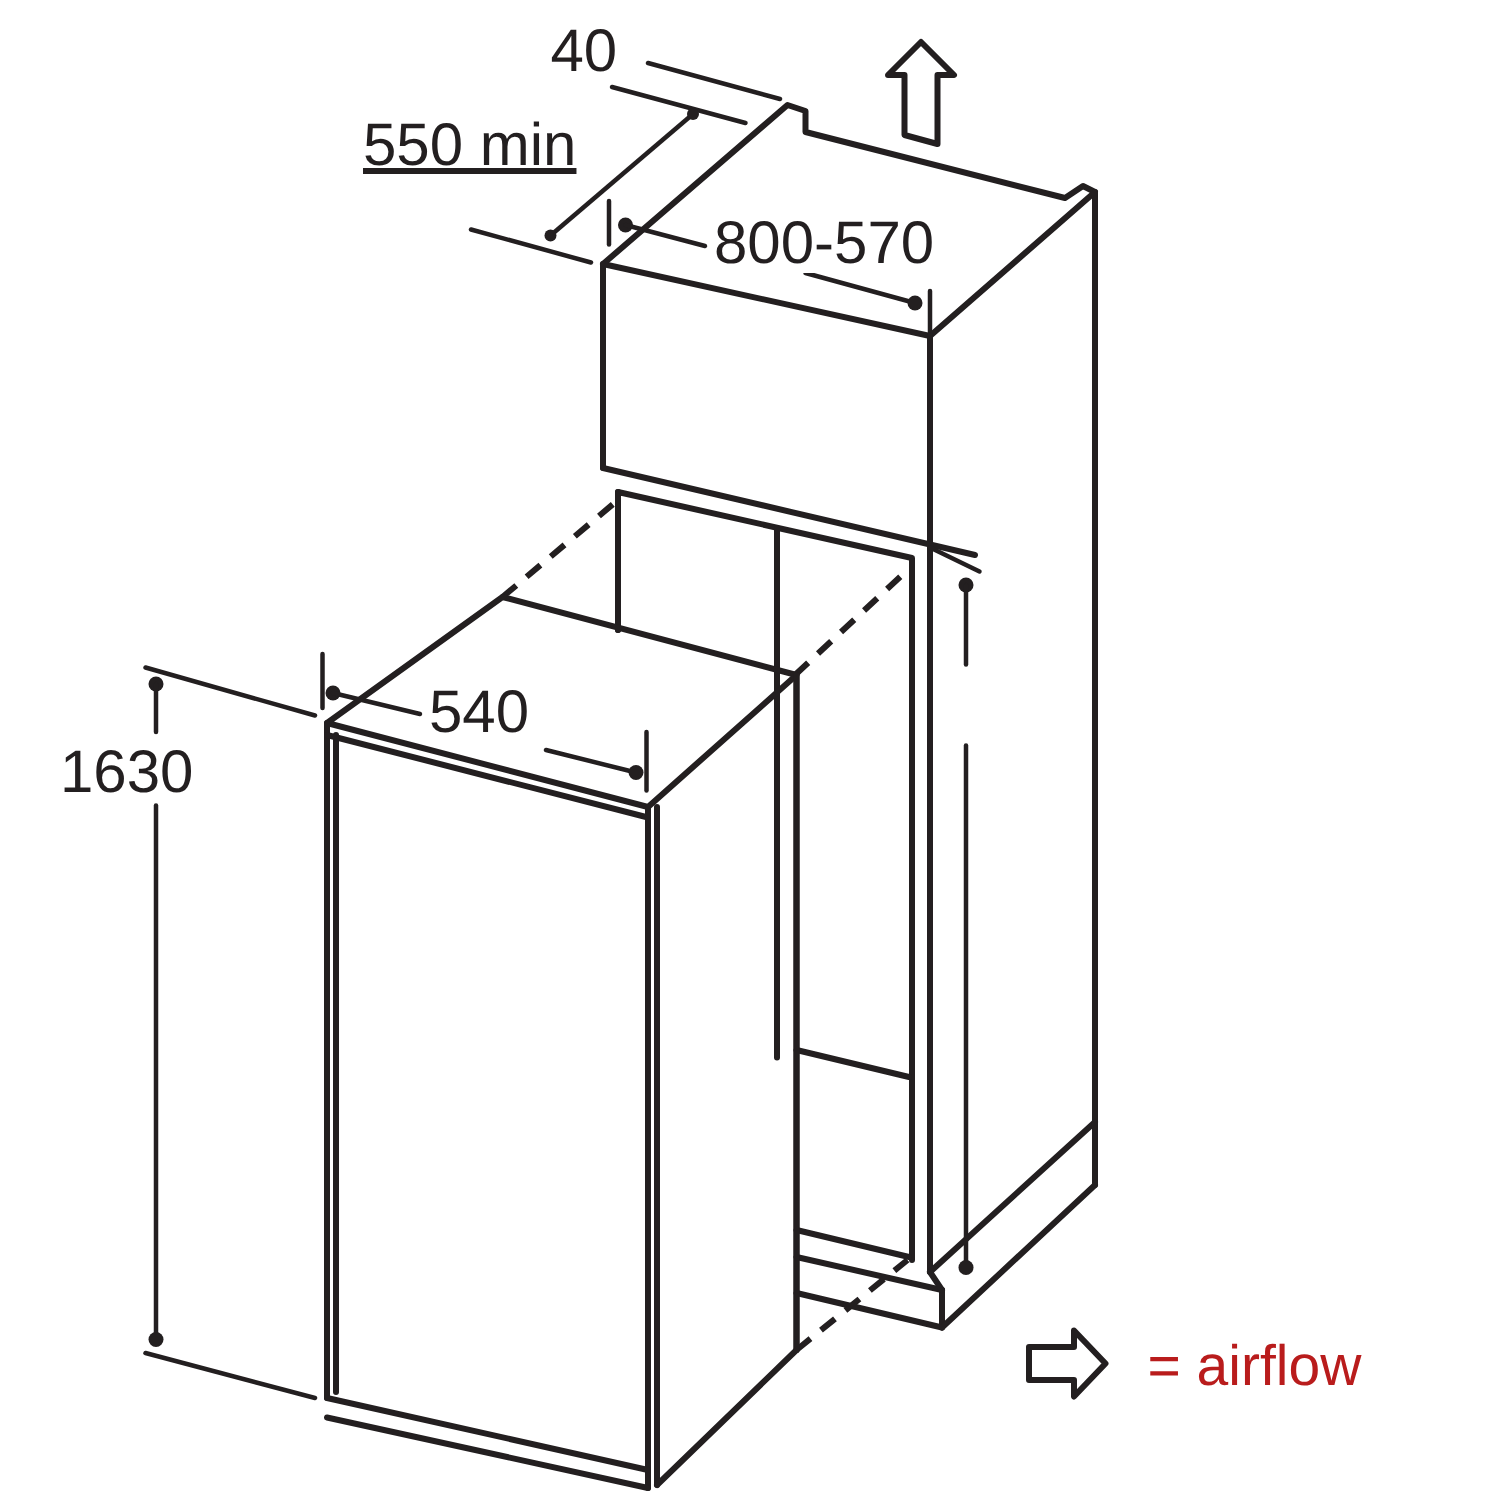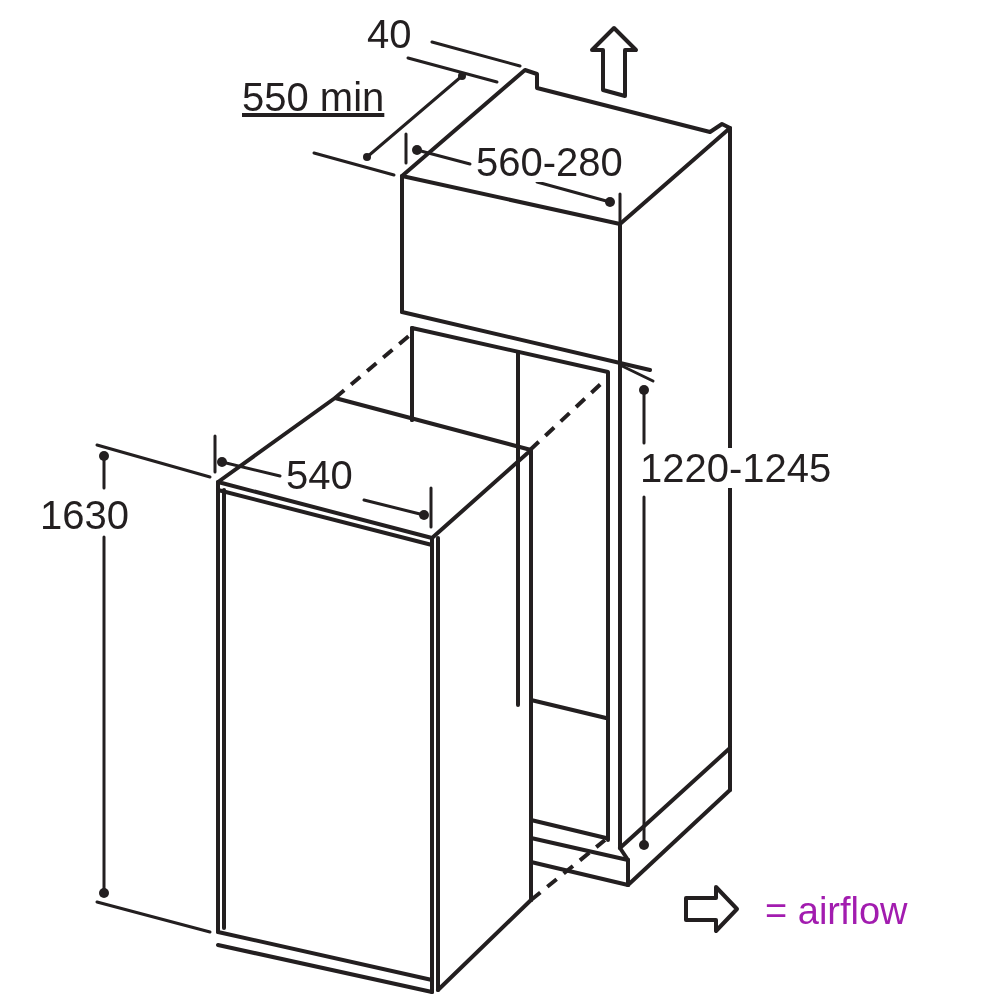--- a/index.html
+++ b/index.html
@@ -3,21 +3,21 @@
 <meta charset="utf-8">
 <style>
   html, body { margin: 0; padding: 0; background: #ffffff; }
   #stage { position: relative; width: 924px; height: 1000px; background: #ffffff; overflow: hidden; }
   svg { position: absolute; left: 0; top: 0; }
   .ln { stroke: #231f20; stroke-width: 4; fill: none; stroke-linecap: round; stroke-linejoin: round; }
   .thin { stroke: #231f20; stroke-width: 3; fill: none; stroke-linecap: round; }
   .dash { stroke: #231f20; stroke-width: 4; fill: none; stroke-dasharray: 12 9; }
   .dot { fill: #231f20; }
   .lbl { position: absolute; font-family: "Liberation Sans", "DejaVu Sans", sans-serif; color: #231f20; font-size: 40px; line-height: 1; white-space: nowrap; background: #ffffff; padding: 0 2px; }
-  .legend-txt { position: absolute; font-family: "Liberation Sans", "DejaVu Sans", sans-serif; color: #a21caf; font-size: 38px; line-height: 1; white-space: nowrap; }
+  .legend-txt { position: absolute; font-family: "Liberation Sans", "DejaVu Sans", sans-serif; color: #b91c1c; font-size: 38px; line-height: 1; white-space: nowrap; }
 </style>
 </head>
 <body>
 
 <div id="stage">
   <svg width="1000" height="1000" viewBox="0 0 1000 1000">
 
     <g>
 
       <polyline class="ln" points="402,176 525,70 537,74 537,88 710,132 722,124 730,128 620,224 402,176"></polyline>
@@ -114,19 +114,18 @@
     <g>
       <polygon class="ln" points="603,90 603,50 592,50 614,28 636,50 625,50 625,96"></polygon>
     </g>
     <g>
       <polygon class="ln" points="686,898 716,898 716,887 737,909 716,931 716,920 686,920"></polygon>
     </g>
   </svg>
 
   <div class="lbl" style="left:365px;top:14px;">40</div>
   <div class="lbl" style="left:240px;top:77px;text-decoration:underline;">550 min</div>
-  <div class="lbl" style="left:474px;top:142px;">560-280</div>
+  <div class="lbl" style="left:474px;top:142px;">800-570</div>
   <div class="lbl" style="left:284px;top:455px;text-align:center;">540</div>
   <div class="lbl" style="left:38px;top:495px;">1630</div>
-  <div class="lbl" style="left:638px;top:448px;">1220-1245</div>
 
   <div class="legend-txt" style="left:765px;top:892px;">= airflow</div>
 </div>
 
 </body></html>

